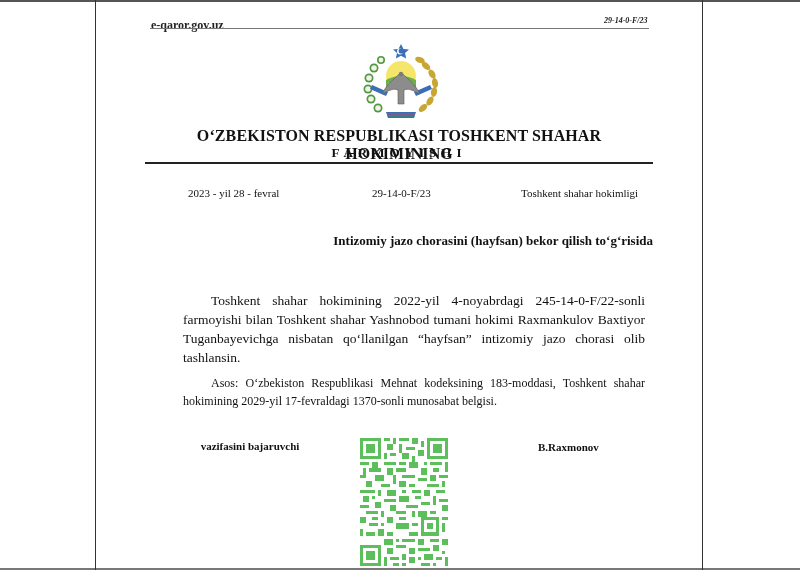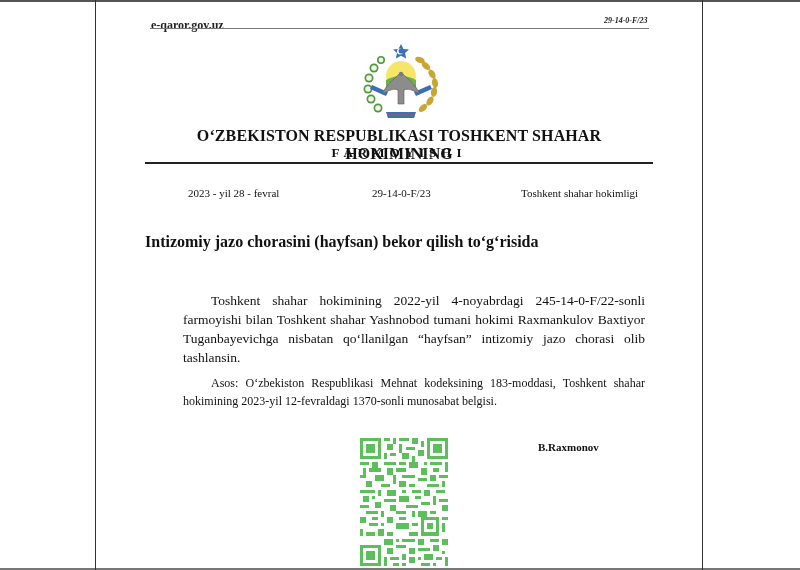--- a/index.html
+++ b/index.html
@@ -20,21 +20,21 @@
 
   .title1 { position:absolute; left:145px; top:127px; width:508px; text-align:center; font-size:16px; font-weight:bold; letter-spacing:0.1px; }
   .title2 { position:absolute; left:145px; top:145px; width:508px; text-align:center; font-size:13px; font-weight:bold; letter-spacing:5px; }
   .thickrule { position:absolute; left:145px; top:162px; width:508px; height:2px; background:#222; }
 
   .meta { position:absolute; top:187px; font-size:11px; }
   .meta-date { left:188px; }
   .meta-num  { left:372px; }
   .meta-org  { left:521px; }
 
-  .subject { position:absolute; left:145px; top:233px; width:508px; text-align:left; font-size:16px; font-weight:bold; }
+  .subject { position:absolute; left:145px; top:233px; width:508px; text-align:right; font-size:13px; font-weight:bold; }
 
   .para { position:absolute; left:183px; width:462px; font-size:13.5px; line-height:19px; text-align:justify; text-indent:28px; }
   .para1 { top:291px; }
   .para2 { top:374px; font-size:12px; line-height:18px; }
 
   .sign-left { position:absolute; left:185px; top:439px; width:130px; text-align:center; font-size:11px; font-weight:bold; line-height:15px; }
   .sign-right { position:absolute; left:538px; top:441px; font-size:11px; font-weight:bold; }
 
   .qr { position:absolute; left:360px; top:438px; width:88px; height:128px; }
 </style>
@@ -99,23 +99,24 @@
 <div class="title2">FARMOYISHI</div>
 <div class="thickrule"></div>
 
 <div class="meta meta-date">2023 - yil 28 - fevral</div>
 <div class="meta meta-num">29-14-0-F/23</div>
 <div class="meta meta-org">Toshkent shahar hokimligi</div>
 
 <div class="subject">Intizomiy jazo chorasini (hayfsan) bekor qilish to‘g‘risida</div>
 
 <div class="para para1">Toshkent shahar hokimining 2022-yil 4-noyabrdagi 245-14-0-F/22-sonli farmoyishi bilan Toshkent shahar Yashnobod tumani hokimi Raxmankulov Baxtiyor Tuganbayevichga nisbatan qo‘llanilgan “hayfsan” intizomiy jazo chorasi olib tashlansin.</div>
-<div class="para para2">Asos: O‘zbekiston Respublikasi Mehnat kodeksining 183-moddasi, Toshkent shahar hokimining 2023-yil 12-fevraldagi 1370-sonli munosabat belgisi.</div>
+<div class="para para2">Asos: O‘zbekiston Respublikasi Mehnat kodeksining 183-moddasi, Toshkent shahar hokimining 2029-yil 17-fevraldagi 1370-sonli munosabat belgisi.</div>
 
 <div class="sign-left">
+  <div>vazifasini bajaruvchi</div>
 </div>
 
 <svg class="qr" viewBox="0 0 29 42" preserveAspectRatio="none" shape-rendering="crispEdges">
   <g fill="#5cbf5c">
 
     <rect x="0" y="0" width="7" height="7"></rect>
       <rect x="1" y="1" width="5" height="5" fill="#fff"></rect>
       <rect x="2" y="2" width="3" height="3"></rect>
 
     <rect x="22" y="0" width="7" height="7"></rect>

